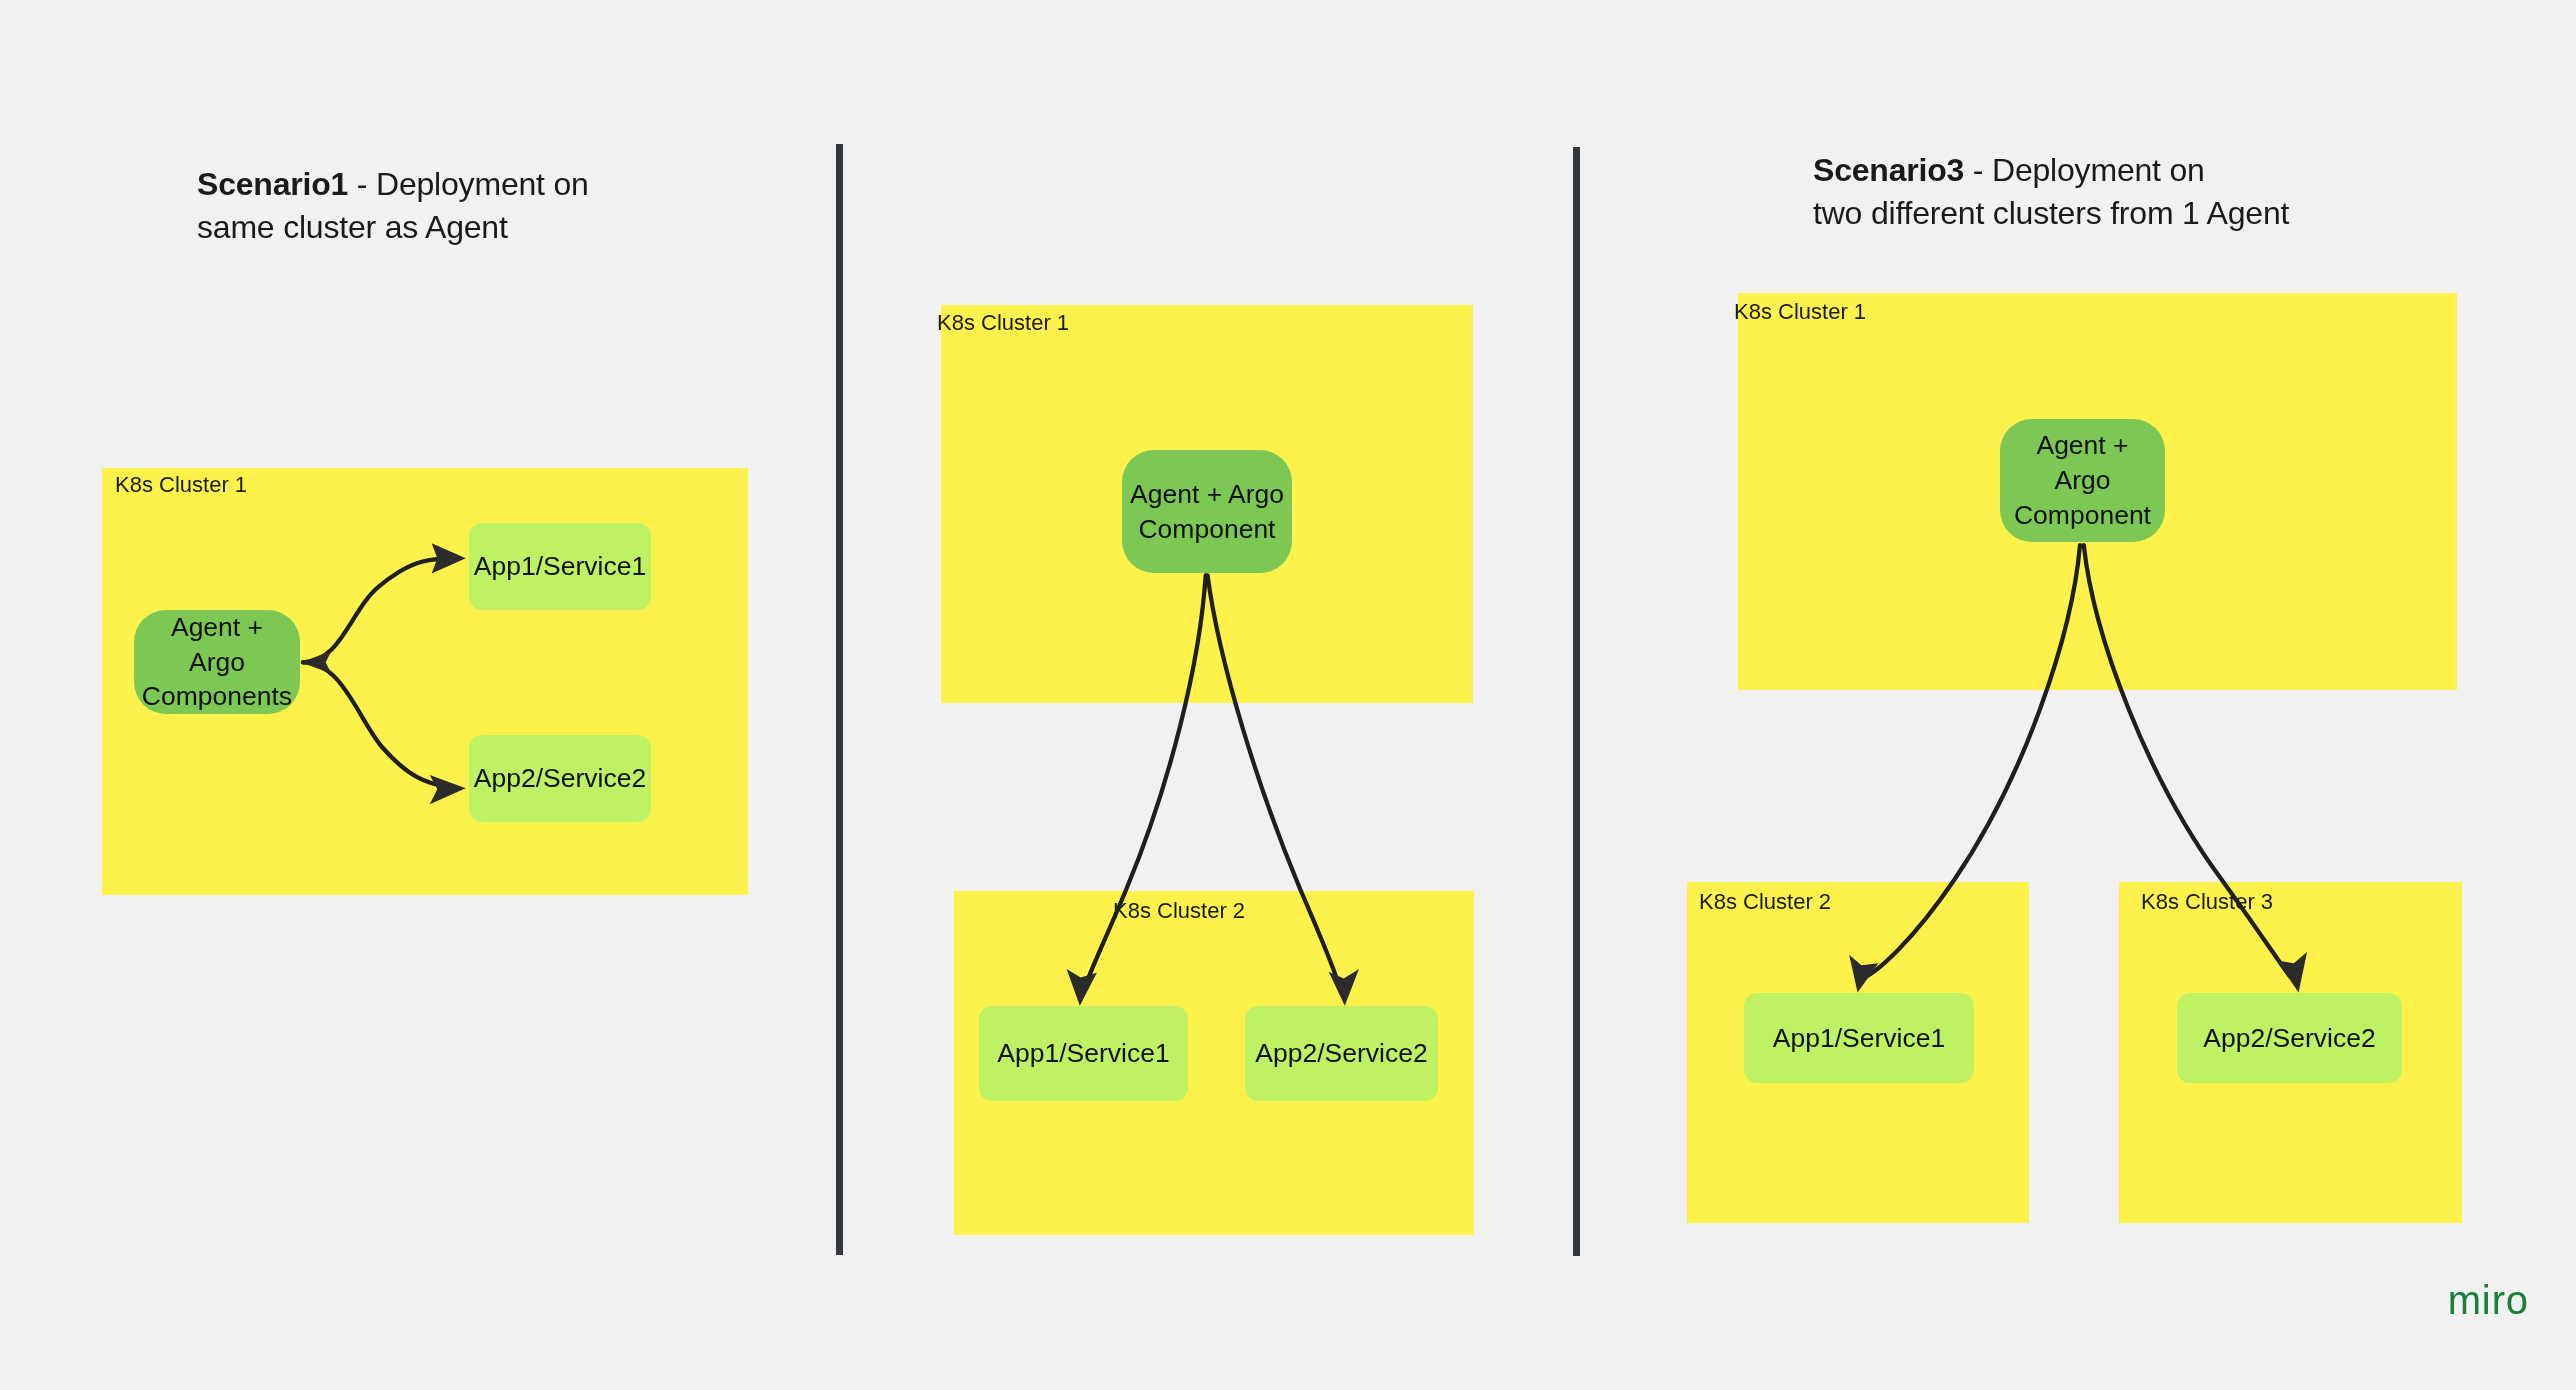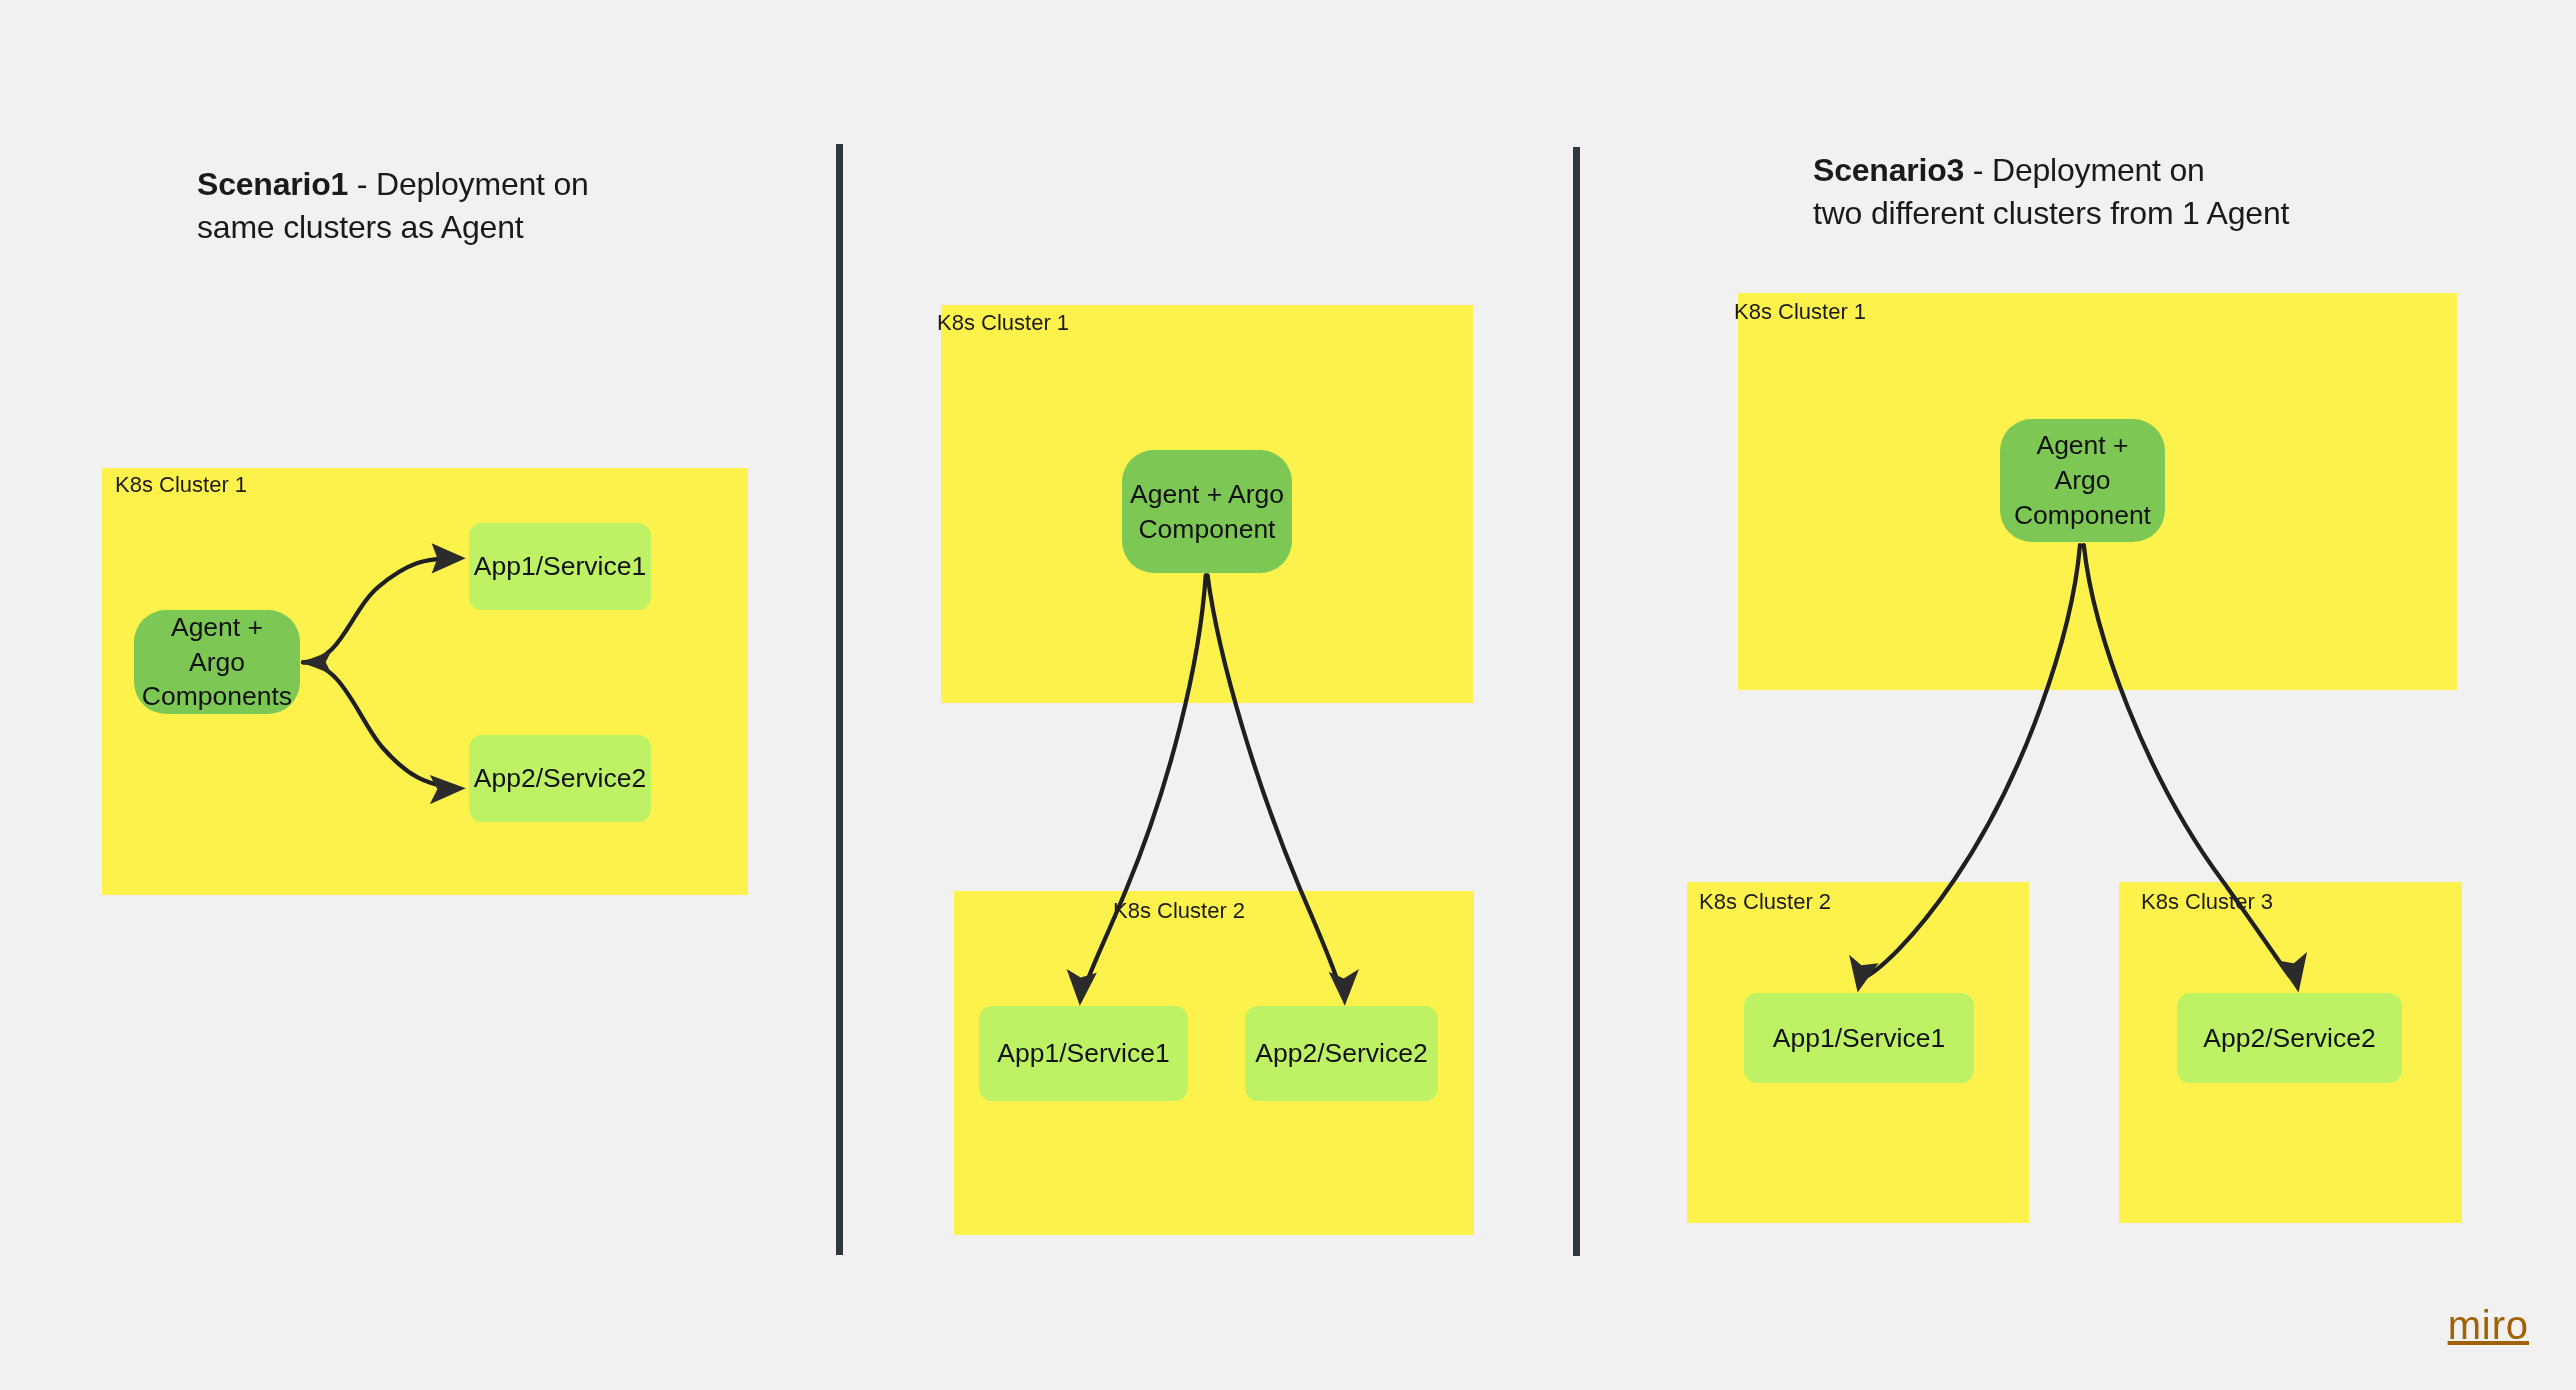--- a/index.html
+++ b/index.html
@@ -126,36 +126,35 @@
     stroke-linecap: round;
   }
   .flow-head {
     fill: #2b2b2b;
   }
 
   
   #miro-watermark {
     position: absolute;
     right: 47px;
-    bottom: 42px;
+    bottom: 67px;
     font-size: 40px;
-    color: #a16207;
+    color: #15803d;
     letter-spacing: 0.9px;
     font-weight: 400;
-    text-decoration: underline;
   }
 </style>
 </head>
 <body>
 
 <div class="board">
 
   <div class="title" id="title-1">
     <span class="strong">Scenario1</span><span class="rest"> - Deployment on</span><br>
-    <span class="rest">same clusters as Agent</span>
+    <span class="rest">same cluster as Agent</span>
   </div>
 
 
   <div class="title" id="title-3">
     <span class="strong">Scenario3</span><span class="rest"> - Deployment on</span><br>
     <span class="rest">two different clusters from 1 Agent</span>
   </div>
 
   <div class="divider" id="divider-1"></div>
   <div class="divider" id="divider-2"></div>

